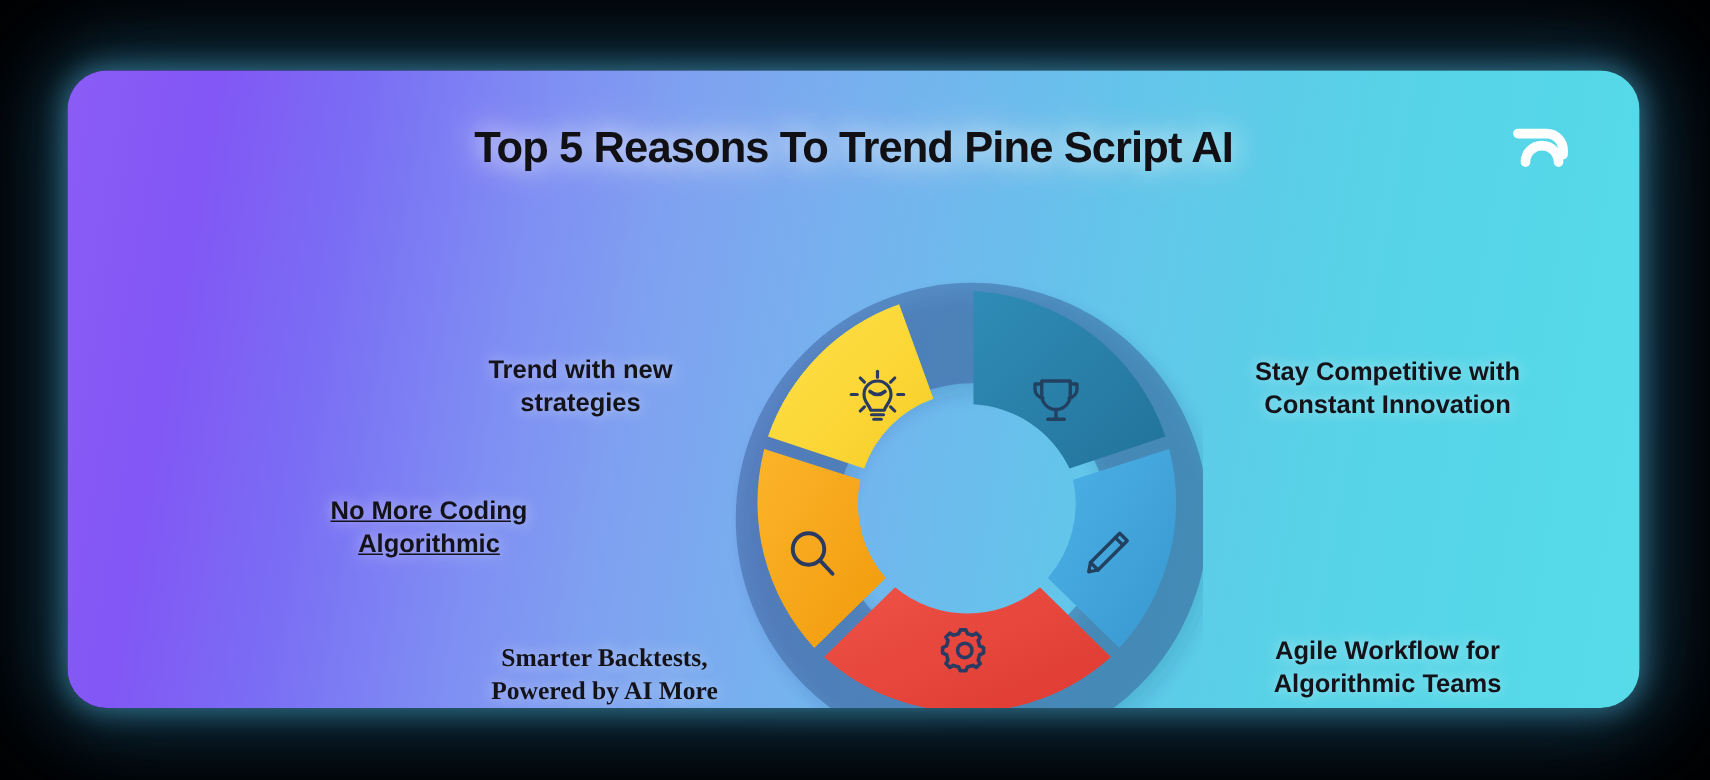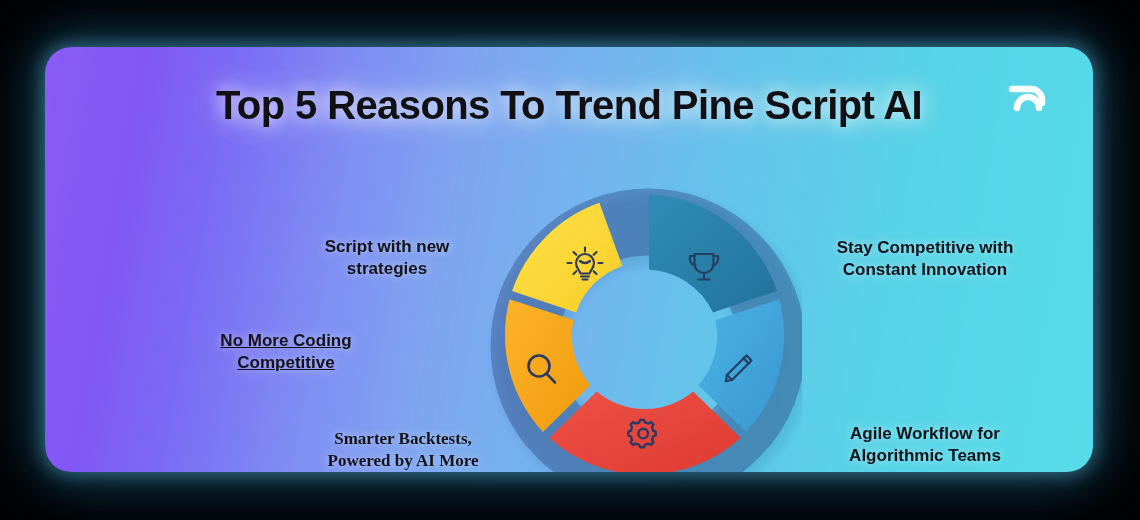--- a/index.html
+++ b/index.html
@@ -45,21 +45,21 @@
     overflow: hidden;
   }
 
   
   #page-title {
     position: absolute;
     left: 0;
     top: 36px;
     width: 100%;
     text-align: center;
-    font-size: 40px;
+    font-size: 29px;
     font-weight: 700;
     letter-spacing: -0.6px;
     color: #111015;
     text-shadow:
       0 0 16px rgba(255,255,255,0.72),
       0 0 30px rgba(255,255,255,0.50),
       0 0 48px rgba(255,255,255,0.30);
     white-space: nowrap;
   }
 
@@ -244,27 +244,27 @@
 
         <g class="seg-icon" transform="translate(238,175)" stroke="#22405f" stroke-width="2.2" fill="none" stroke-linecap="round" stroke-linejoin="round">
           <path d="M20.5 0.5 l5.0 5.0 -19.5 19.5 -6.2 1.2 1.2 -6.2 z"></path>
           <line x1="17.6" y1="3.4" x2="22.6" y2="8.4"></line>
           <line x1="1.0" y1="20.0" x2="6.0" y2="25.0"></line>
         </g>
       </svg>
     </div>
 
     <div class="reason-label" id="label-0">
-      <span>Script with new</span><br>
+      <span>Trend with new</span><br>
       <span>strategies</span>
     </div>
 
     <div class="reason-label" id="label-1">
       <span>No More Coding</span><br>
-      <span>Competitive</span>
+      <span>Algorithmic</span>
     </div>
 
     <div class="reason-label" id="label-2">
       <span>Smarter Backtests,</span><br>
       <span>Powered by AI More</span>
     </div>
 
     <div class="reason-label" id="label-4">
       <span>Agile Workflow for</span><br>
       <span>Algorithmic Teams</span>

